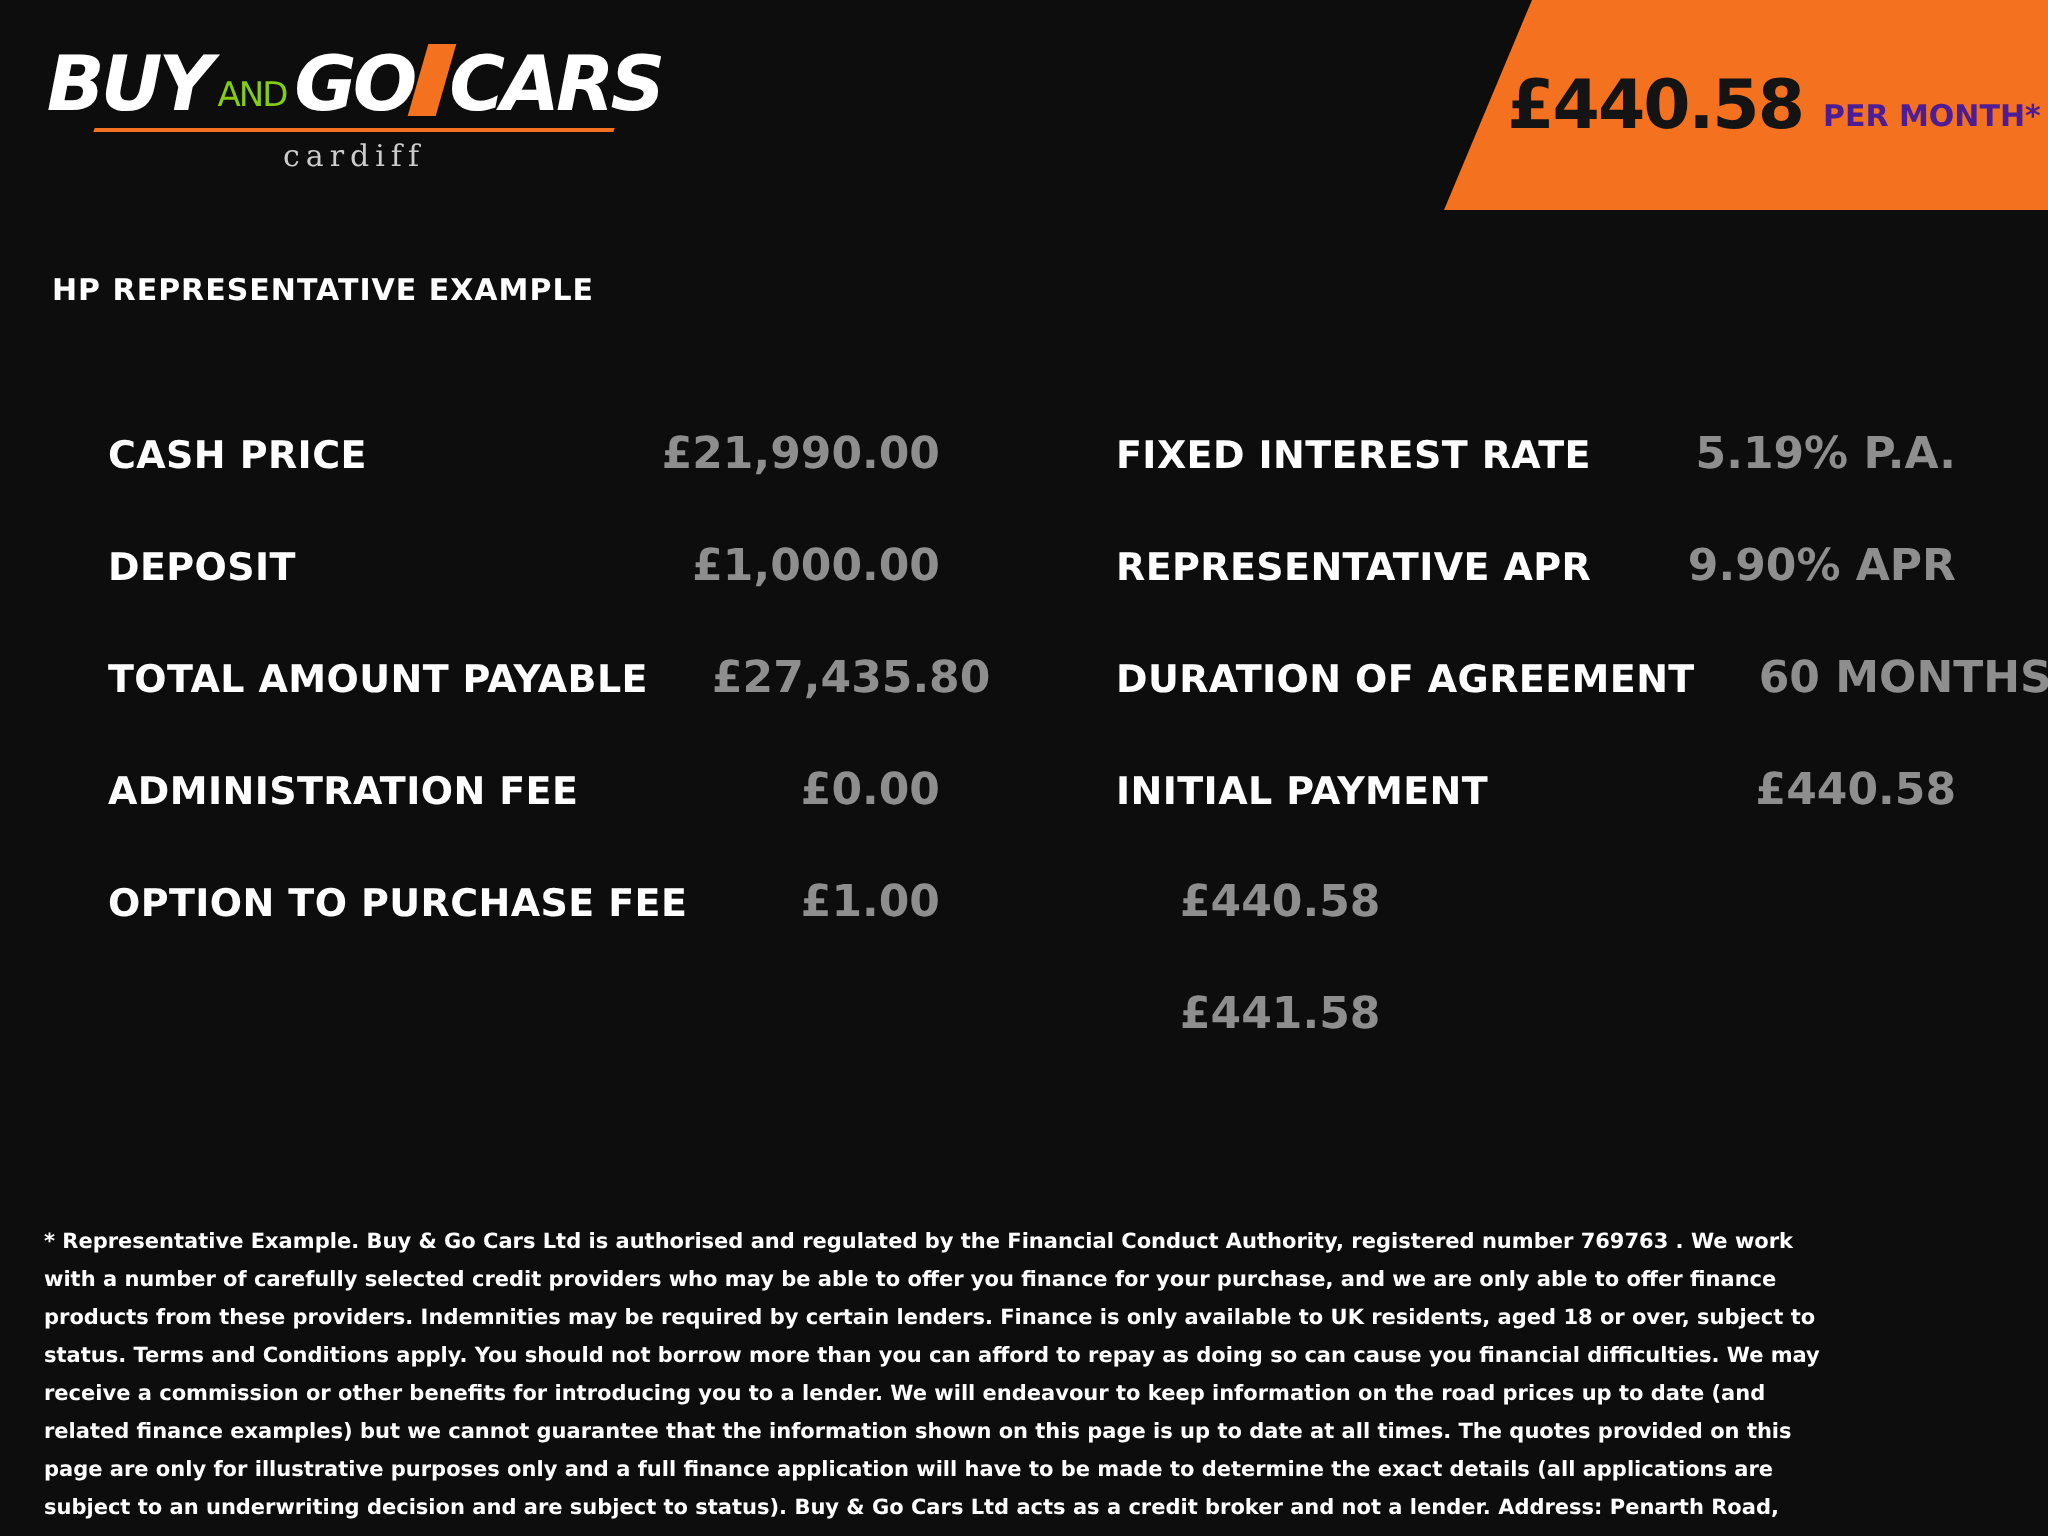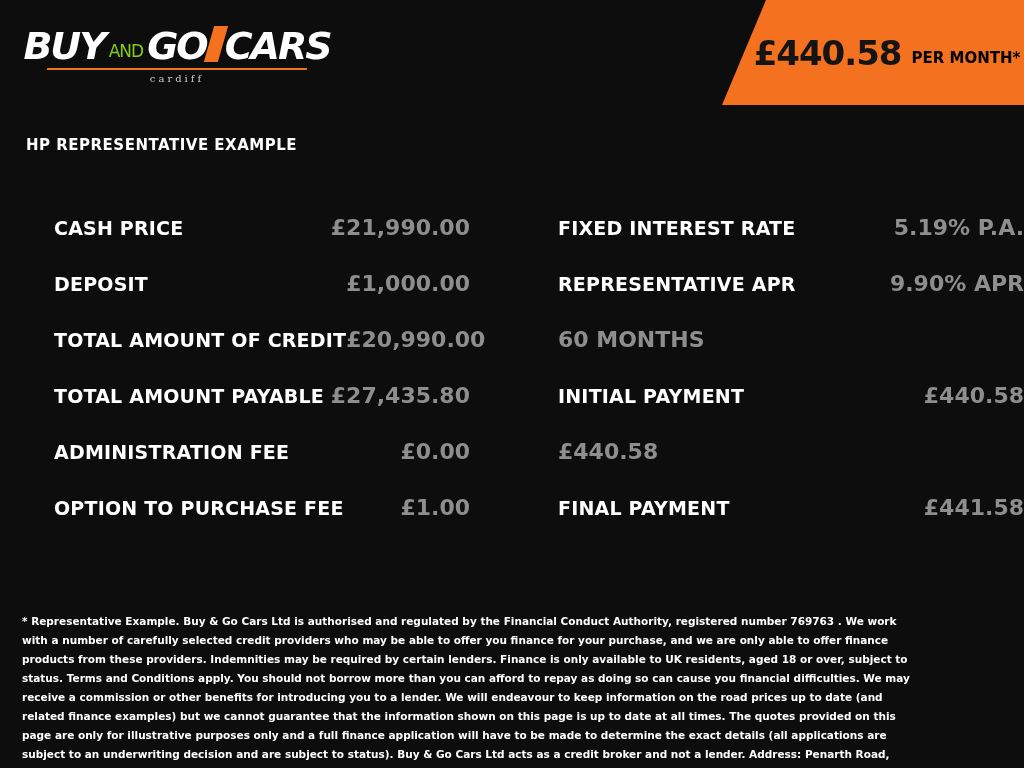--- a/index.html
+++ b/index.html
@@ -69,21 +69,21 @@
   }
   .logo-rule {
     width: 260px;
     height: 2px;
     background: #f4711f;
     margin-top: 3px;
     transform: skewX(-20deg);
   }
   .logo-sub {
     font-family: "DejaVu Serif", serif;
-    font-size: 10px;
+    font-size: 15px;
     letter-spacing: 3px;
     color: #cccccc;
     margin-top: 3px;
     text-align: right;
   }
 
   .price-flag {
     position: absolute;
     right: 0;
     top: 0;
@@ -102,21 +102,21 @@
     font-family: "DejaVu Sans", sans-serif;
     font-weight: bold;
     font-size: 34px;
     color: #141414;
     letter-spacing: -1px;
   }
   .price-period {
     font-family: "DejaVu Sans", sans-serif;
     font-weight: bold;
     font-size: 15px;
-    color: #000000;
+    color: #4c1d95;
     letter-spacing: 0px;
     position: relative;
     top: 5px;
   }
 
   
   .page-title {
     position: absolute;
     left: 26px;
     top: 136px;
@@ -133,21 +133,21 @@
     top: 215px;
     left: 0;
     width: 1024px;
     display: flex;
   }
   .col {
     width: 50%;
     box-sizing: border-box;
   }
   .col-left { padding-left: 54px; padding-right: 42px; text-align: right; }
-  .col-right { padding-left: 46px; }
+  .col-right { padding-left: 46px; padding-right: 46px; }
 
   .row {
     display: flex;
     justify-content: space-between;
     align-items: baseline;
     height: 56px;
   }
   .row-label {
     font-family: "DejaVu Sans", sans-serif;
     font-weight: bold;
@@ -156,20 +156,21 @@
     letter-spacing: 0.2px;
     white-space: nowrap;
   }
   .row-value {
     font-family: "DejaVu Sans", sans-serif;
     font-weight: bold;
     font-size: 22px;
     color: #8e8e8e;
     letter-spacing: 0px;
     white-space: nowrap;
+    margin-left: 32px;
   }
 
   
   .disclaimer {
     position: absolute;
     left: 22px;
     top: 612px;
     width: 900px;
     font-family: "DejaVu Sans", sans-serif;
     font-size: 10.5px;
@@ -210,24 +211,20 @@
   <div class="col col-left">
     <div class="row">
       <span class="row-label">CASH PRICE</span>
       <span class="row-value">£21,990.00</span>
     </div>
     <div class="row">
       <span class="row-label">DEPOSIT</span>
       <span class="row-value">£1,000.00</span>
     </div>
     <div class="row">
-      <span class="row-label">TOTAL AMOUNT OF CREDIT</span>
-      <span class="row-value">£20,990.00</span>
-    </div>
-    <div class="row">
       <span class="row-label">TOTAL AMOUNT PAYABLE</span>
       <span class="row-value">£27,435.80</span>
     </div>
     <div class="row">
       <span class="row-label">ADMINISTRATION FEE</span>
       <span class="row-value">£0.00</span>
     </div>
     <div class="row">
       <span class="row-label">OPTION TO PURCHASE FEE</span>
       <span class="row-value">£1.00</span>
@@ -237,30 +234,30 @@
   <div class="col col-right">
     <div class="row">
       <span class="row-label">FIXED INTEREST RATE</span>
       <span class="row-value">5.19% P.A.</span>
     </div>
     <div class="row">
       <span class="row-label">REPRESENTATIVE APR</span>
       <span class="row-value">9.90% APR</span>
     </div>
     <div class="row">
+      <span class="row-label">DURATION OF AGREEMENT</span>
       <span class="row-value">60 MONTHS</span>
     </div>
     <div class="row">
       <span class="row-label">INITIAL PAYMENT</span>
       <span class="row-value">£440.58</span>
     </div>
     <div class="row">
       <span class="row-value">£440.58</span>
     </div>
     <div class="row">
-      <span class="row-label">FINAL PAYMENT</span>
       <span class="row-value">£441.58</span>
     </div>
   </div>
 
 </div>
 
 <div class="disclaimer">* Representative Example. Buy &amp; Go Cars Ltd is authorised and regulated by the Financial Conduct Authority, registered number 769763 . We work with a number of carefully selected credit providers who may be able to offer you finance for your purchase, and we are only able to offer finance products from these providers. Indemnities may be required by certain lenders. Finance is only available to UK residents, aged 18 or over, subject to status. Terms and Conditions apply. You should not borrow more than you can afford to repay as doing so can cause you financial difficulties. We may receive a commission or other benefits for introducing you to a lender. We will endeavour to keep information on the road prices up to date (and related finance examples) but we cannot guarantee that the information shown on this page is up to date at all times. The quotes provided on this page are only for illustrative purposes only and a full finance application will have to be made to determine the exact details (all applications are subject to an underwriting decision and are subject to status). Buy &amp; Go Cars Ltd acts as a credit broker and not a lender. Address: Penarth Road, Cardiff, CF11 8UT</div>
 
 </body></html>

